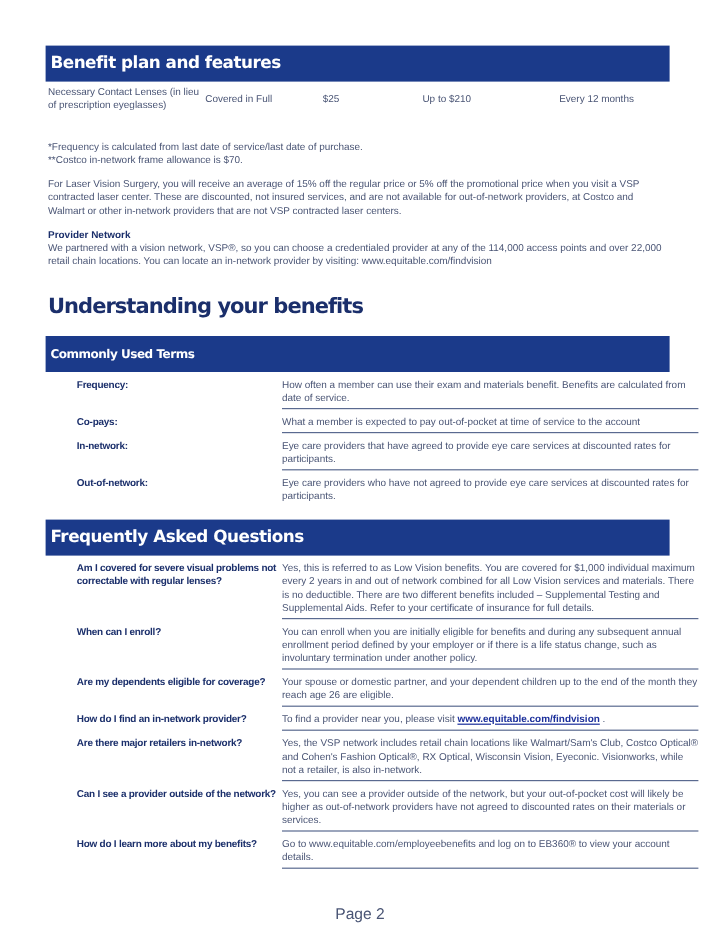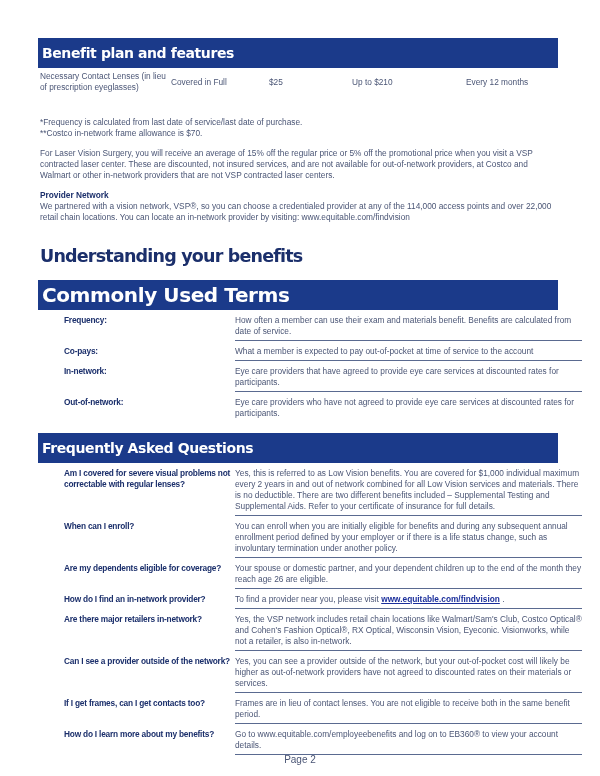--- a/index.html
+++ b/index.html
@@ -7,21 +7,21 @@
     width: 600px; height: 776px; position: relative; overflow: hidden;
     font-family: "Liberation Sans", sans-serif; color: #3a4a6a;
   }
   .bar {
     position: absolute; left: 38px; width: 520px; background: #1b3a8a;
     color: #ffffff; font-weight: bold; box-sizing: border-box;
     padding-left: 4px; display: flex; align-items: center;
     font-family: "DejaVu Sans", sans-serif; letter-spacing: -0.4px;
   }
   #bar-benefit { top: 38px; height: 30px; font-size: 14px; }
-  #bar-terms { top: 280px; height: 30px; font-size: 20px; }
+  #bar-terms { top: 280px; height: 30px; font-size: 10px; }
   #bar-faq { top: 433px; height: 30px; font-size: 14px; }
 
   .benefit-row { position: absolute; top: 71px; left: 40px; width: 520px; height: 26px; font-size: 8.3px; color: #4a5575; }
   .benefit-row span { position: absolute; }
   .b0 { left: 0; top: 0; width: 128px; line-height: 11px; }
   .b1 { left: 131px; top: 6px; }
   .b2 { left: 229px; top: 6px; }
   .b3 { left: 312px; top: 6px; }
   .b4 { left: 426px; top: 6px; }
 
@@ -34,21 +34,21 @@
   #understanding { position: absolute; left: 40px; top: 246px; font-size: 17.5px; font-weight: bold; color: #1b2f6b; font-family: "DejaVu Sans", sans-serif; letter-spacing: -0.8px; }
 
   .tbl { position: absolute; left: 40px; width: 518px; margin-left: 24px; }
   #terms { top: 313px; }
   #faq { top: 466px; }
   .row { display: flex; position: relative; }
   .q { width: 171px; font-size: 8.3px; font-weight: bold; color: #1b2f6b; line-height: 11px; padding-top: 2px; letter-spacing: -0.2px; }
   .a { flex: 1; font-size: 8.3px; color: #4a5575; line-height: 11px; padding: 2px 0 3px 0; border-bottom: 1.5px solid #5a6a90; margin-bottom: 3px; }
   .a a { color: #1b2f9b; text-decoration: underline; font-weight: bold; }
 
-  #footer { position: absolute; top: 754px; left: 0; width: 600px; text-align: center; font-size: 10px; color: #4a5575; }
+  #footer { position: absolute; top: 754px; left: 0; width: 600px; text-align: center; font-size: 13px; color: #4a5575; }
 </style>
 </head>
 <body>
 
 <div class="bar" id="bar-benefit">
     <span>Benefit plan and features</span>
   </div>
 
 <div class="benefit-row">
   <span class="b0">Necessary Contact Lenses (in lieu of prescription eyeglasses)</span>
@@ -112,22 +112,18 @@
     </div>
   <div class="row">
       <div class="q">Are there major retailers in-network?</div>
       <div class="a">Yes, the VSP network includes retail chain locations like Walmart/Sam's Club, Costco Optical® and Cohen's Fashion Optical®, RX Optical, Wisconsin Vision, Eyeconic. Visionworks, while not a retailer, is also in-network.</div>
     </div>
   <div class="row">
       <div class="q">Can I see a provider outside of the network?</div>
       <div class="a">Yes, you can see a provider outside of the network, but your out-of-pocket cost will likely be higher as out-of-network providers have not agreed to discounted rates on their materials or services.</div>
     </div>
   <div class="row">
-      <div class="q">If I get frames, can I get contacts too?</div>
-      <div class="a">Frames are in lieu of contact lenses. You are not eligible to receive both in the same benefit period.</div>
-    </div>
-  <div class="row">
       <div class="q">How do I learn more about my benefits?</div>
       <div class="a">Go to www.equitable.com/employeebenefits and log on to EB360® to view your account details.</div>
     </div>
 </div>
 
 <div id="footer">Page 2</div>
 
 </body></html>

